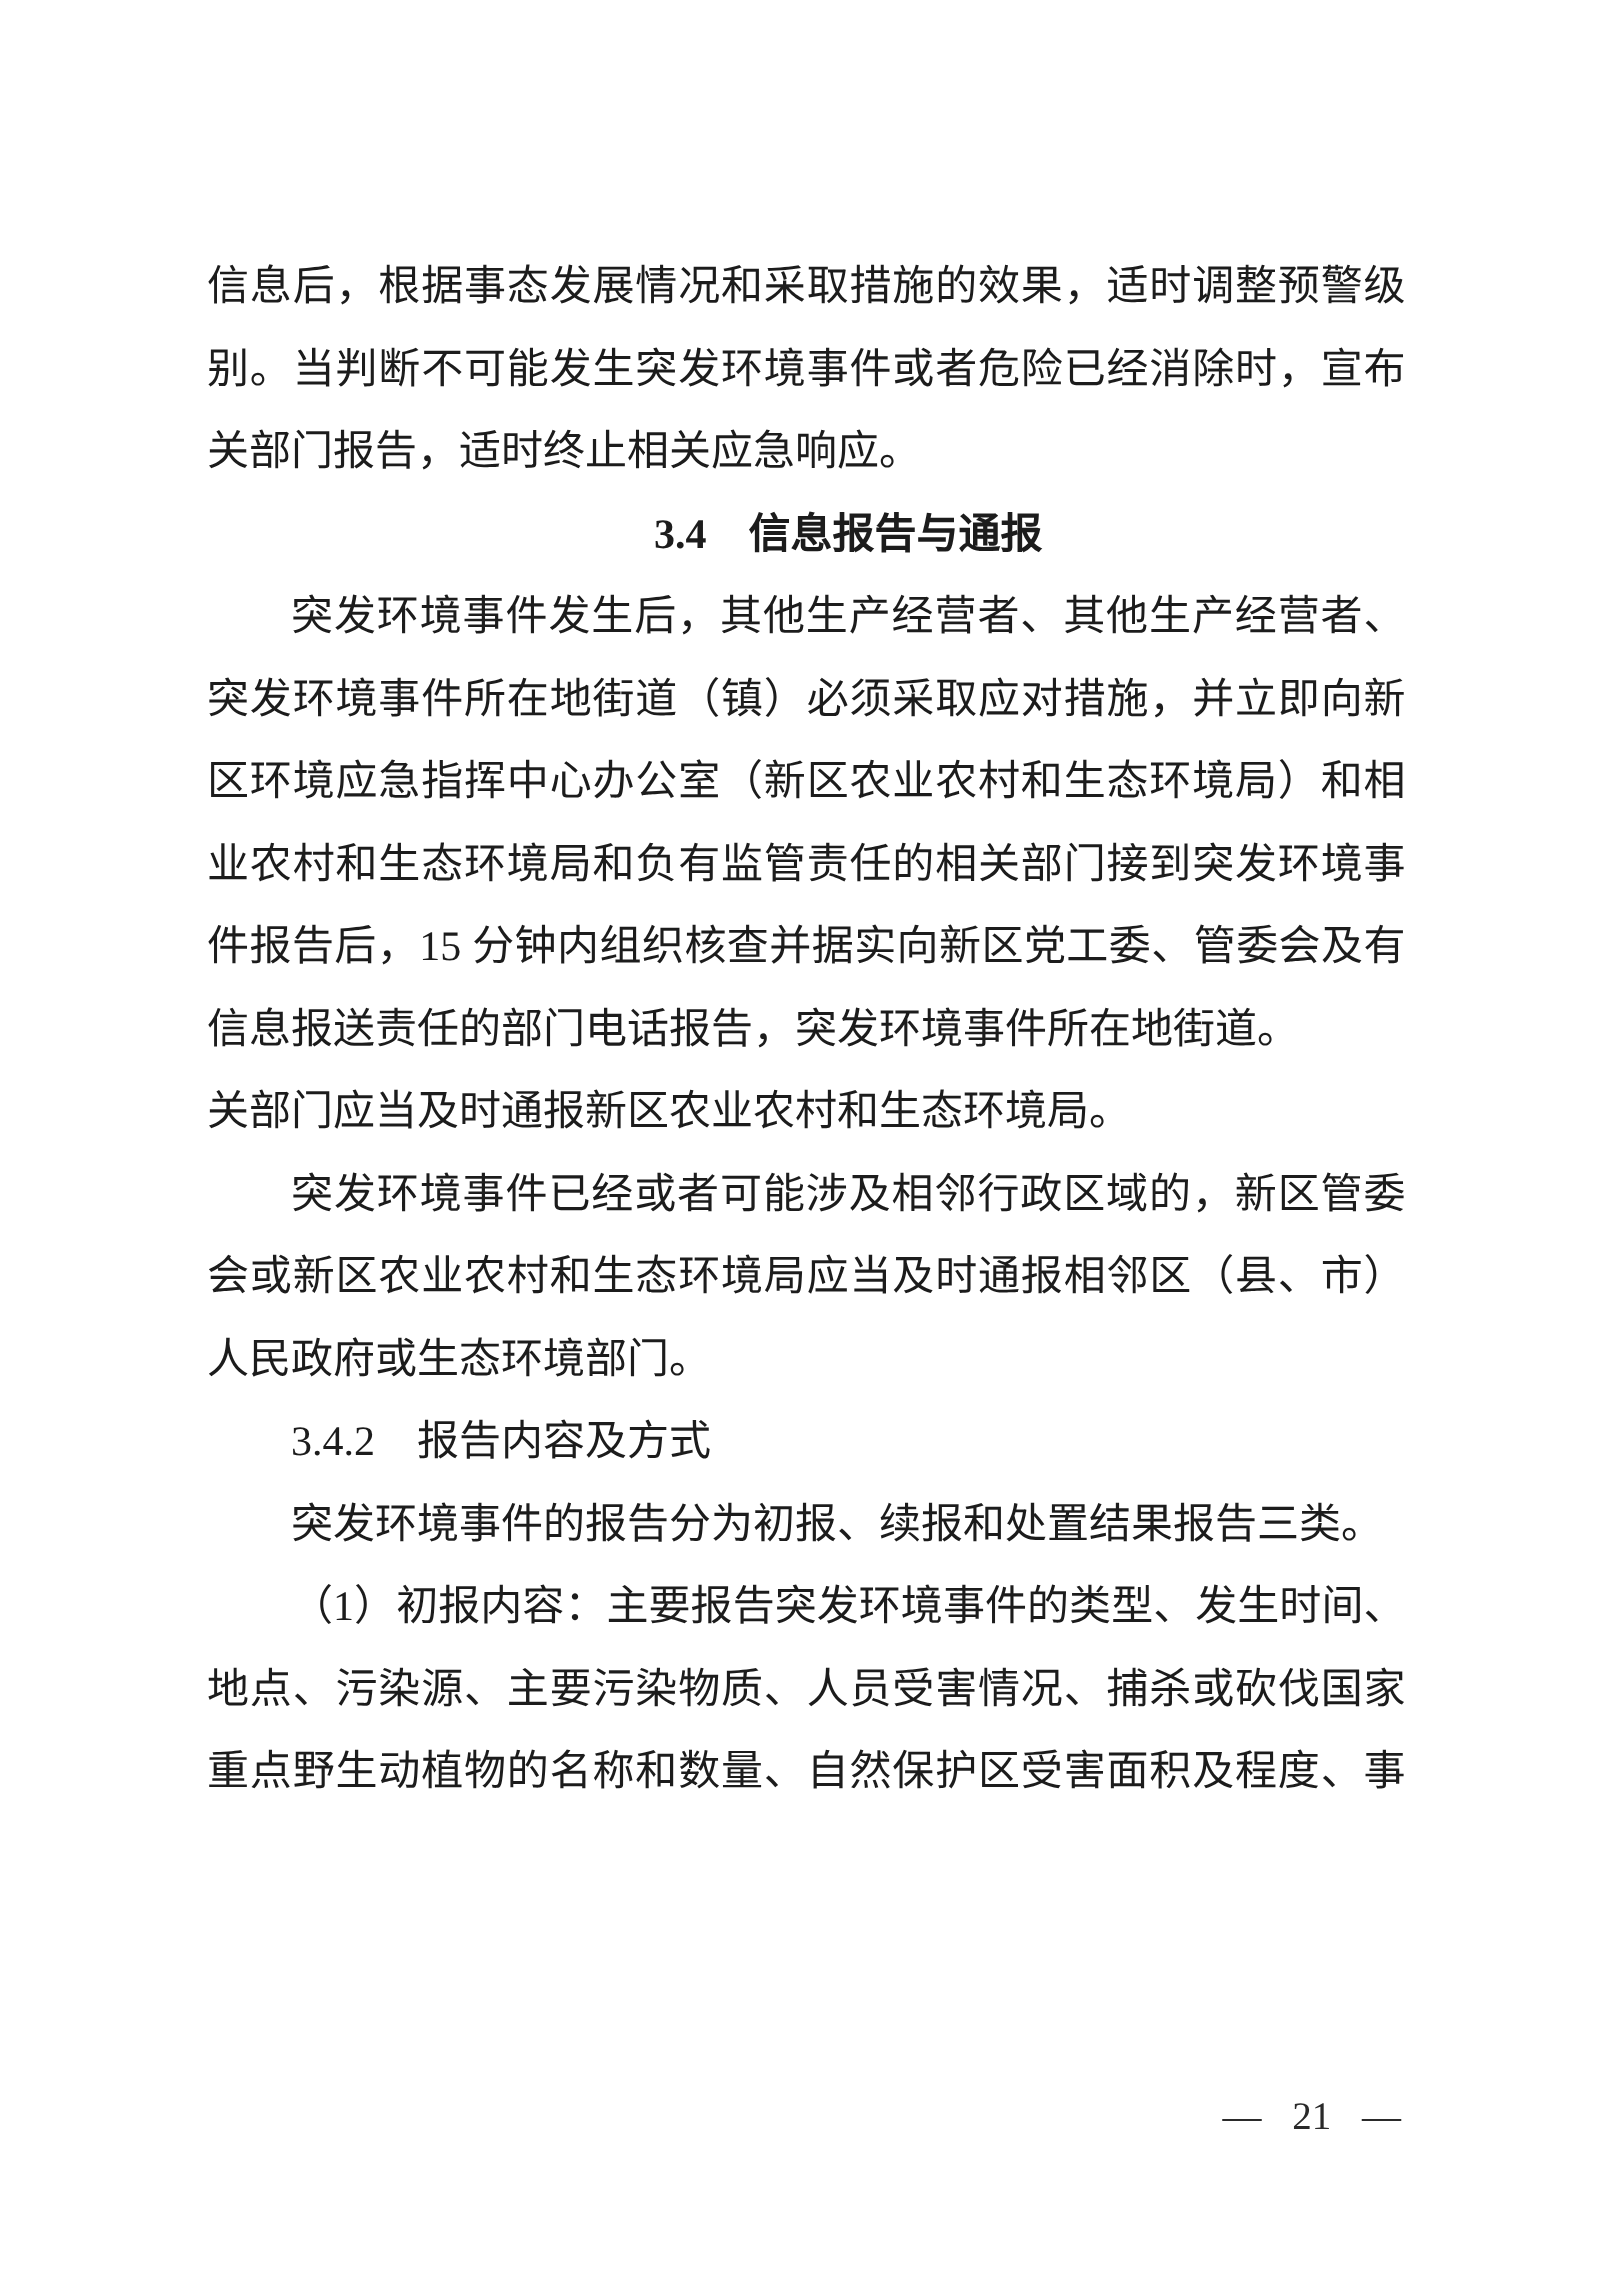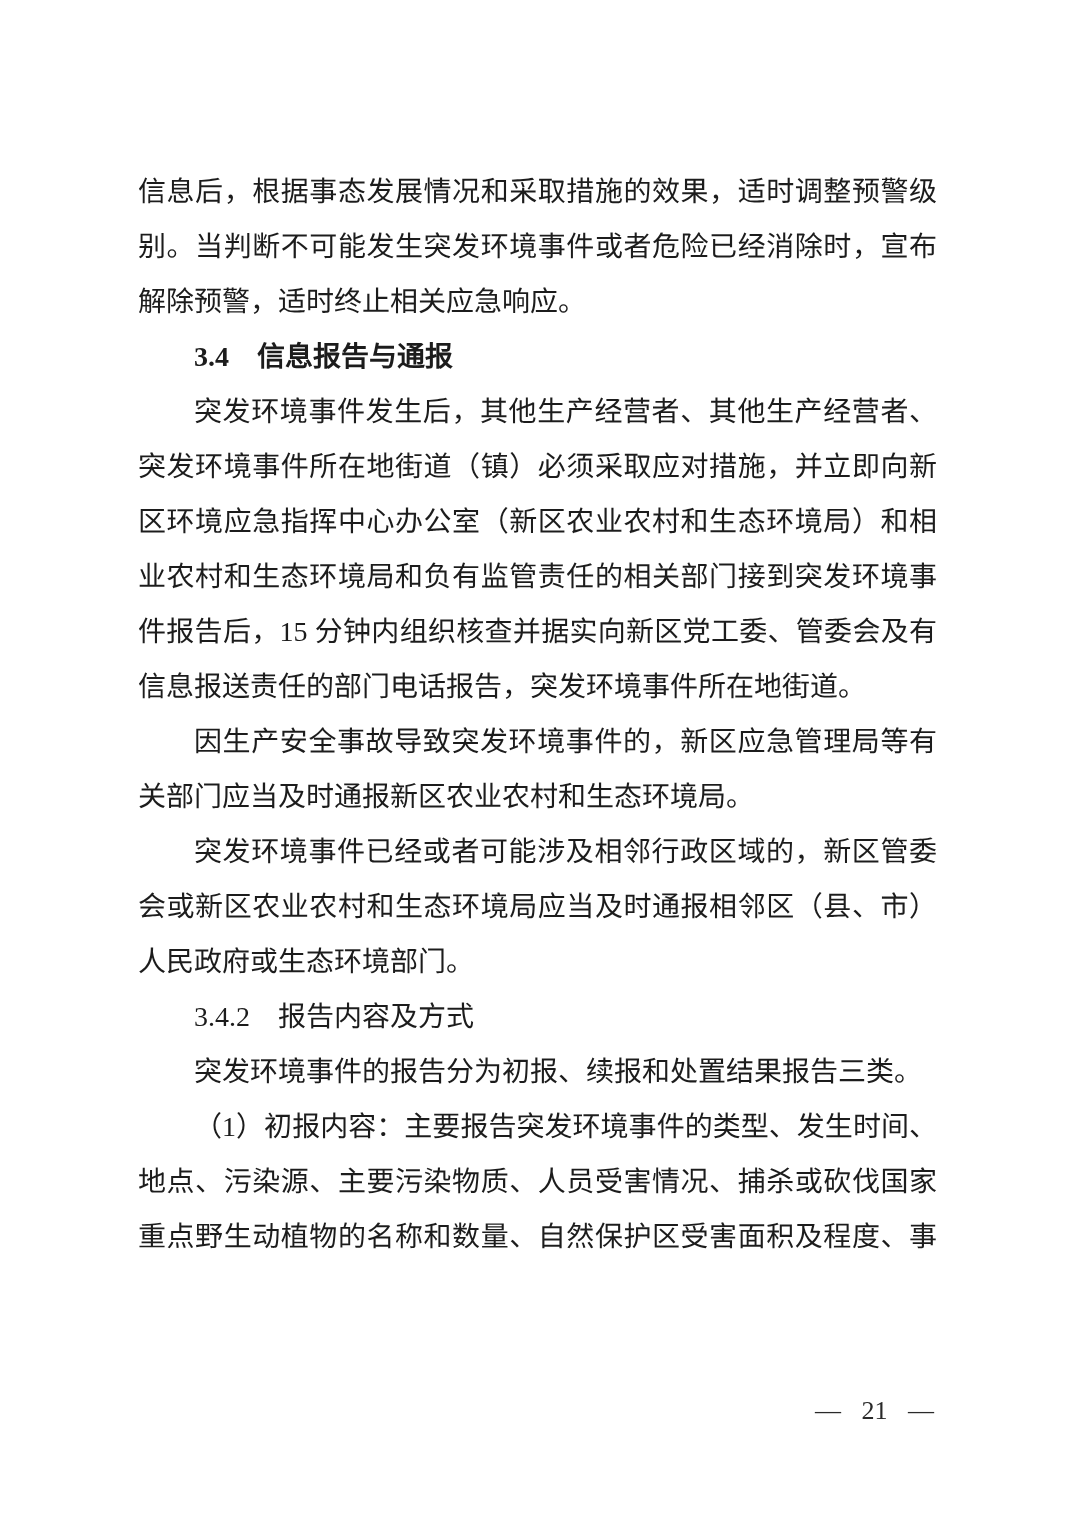--- a/index.html
+++ b/index.html
@@ -39,49 +39,49 @@
   .just {
     text-align: justify;
     text-align-last: justify;
     -moz-text-align-last: justify;
   }
   .indent {
     text-indent: 56px;
   }
   .bold {
     font-weight: 700;
+    text-align: center;
   }
   .footer {
     position: absolute;
     top: 1356px;
     right: 140px;
     height: 36px;
     line-height: 36px;
     font-size: 26px;
     word-spacing: 14px;
     color: #2a2a2a;
     margin-top: 37px;
   }
 </style>
 </head>
 <body>
 
 <div class="page">
   <div class="text-block">
     <div class="ln just">信息后，根据事态发展情况和采取措施的效果，适时调整预警级</div>
     <div class="ln just">别。当判断不可能发生突发环境事件或者危险已经消除时，宣布</div>
-    <div class="ln">解除预警，适时终止相关应急响应。</div>
+    <div class="ln">关部门报告，适时终止相关应急响应。</div>
     <div class="ln indent bold">3.4　信息报告与通报</div>
     <div class="ln indent just">突发环境事件发生后，其他生产经营者、其他生产经营者、</div>
     <div class="ln just">突发环境事件所在地街道（镇）必须采取应对措施，并立即向新</div>
     <div class="ln just">区环境应急指挥中心办公室（新区农业农村和生态环境局）和相</div>
     <div class="ln just">业农村和生态环境局和负有监管责任的相关部门接到突发环境事</div>
     <div class="ln just">件报告后，15 分钟内组织核查并据实向新区党工委、管委会及有</div>
     <div class="ln">信息报送责任的部门电话报告，突发环境事件所在地街道。</div>
-    <div class="ln indent just">因生产安全事故导致突发环境事件的，新区应急管理局等有</div>
     <div class="ln">关部门应当及时通报新区农业农村和生态环境局。</div>
     <div class="ln indent just">突发环境事件已经或者可能涉及相邻行政区域的，新区管委</div>
     <div class="ln just">会或新区农业农村和生态环境局应当及时通报相邻区（县、市）</div>
     <div class="ln">人民政府或生态环境部门。</div>
     <div class="ln indent">3.4.2　报告内容及方式</div>
     <div class="ln indent">突发环境事件的报告分为初报、续报和处置结果报告三类。</div>
     <div class="ln indent just">（1）初报内容：主要报告突发环境事件的类型、发生时间、</div>
     <div class="ln just">地点、污染源、主要污染物质、人员受害情况、捕杀或砍伐国家</div>
     <div class="ln just">重点野生动植物的名称和数量、自然保护区受害面积及程度、事</div>
   </div>

